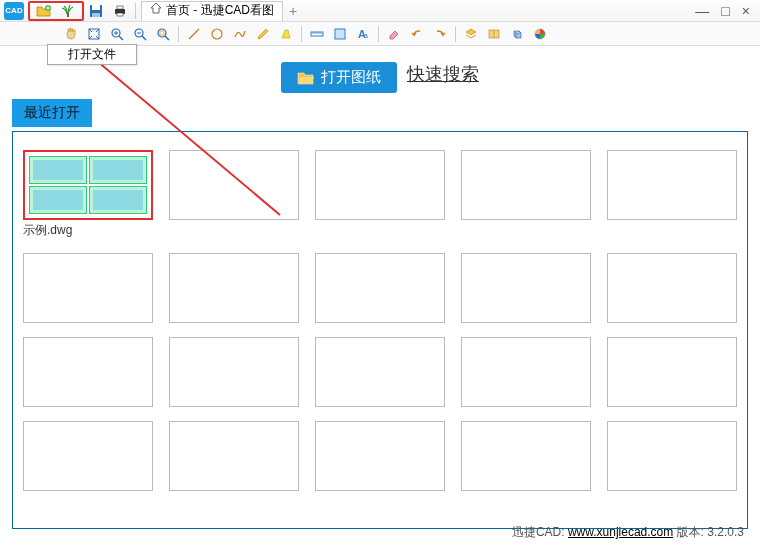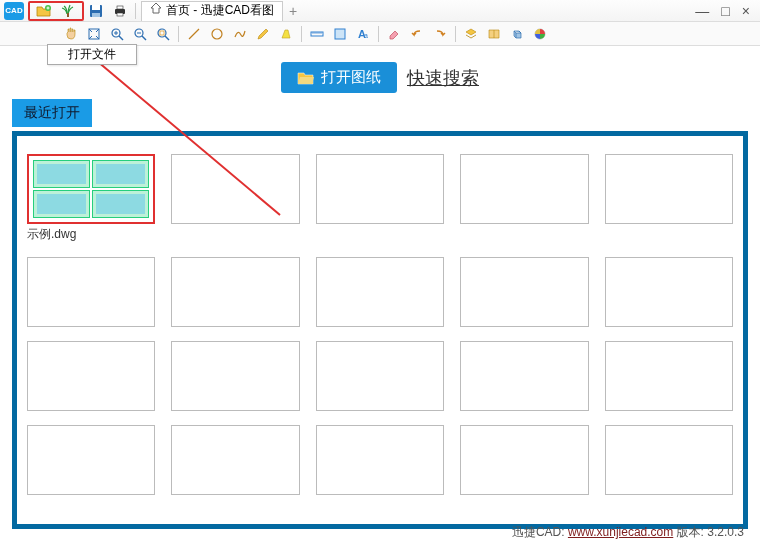--- a/index.html
+++ b/index.html
@@ -14,37 +14,37 @@
 .tab-plus { width: 20px; height: 20px; display: flex; align-items: center; justify-content: center; font-size: 14px; color: #888; cursor: pointer; }
 .win-controls { margin-left: auto; display: flex; gap: 12px; padding-right: 10px; color: #555; font-size: 14px; }
 .win-controls span { cursor: pointer; }
 
 .toolbar2 { height: 24px; display: flex; align-items: center; border-bottom: 1px solid #ddd; background: #fafafa; padding-left: 60px; gap: 1px; }
 .tb2-btn { width: 22px; height: 20px; display: flex; align-items: center; justify-content: center; cursor: pointer; }
 .sep { width: 1px; height: 16px; background: #ccc; margin: 0 3px; }
 
 .tooltip { position: absolute; left: 47px; top: 44px; background: #fff; border: 1px solid #aaa; padding: 1px 20px; font-size: 12px; z-index: 10; box-shadow: 1px 1px 2px rgba(0,0,0,0.1); }
 
-.action-row { display: flex; align-items: center; justify-content: center; gap: 10px; padding: 16px 0 10px; }
+.action-row { display: flex; align-items: flex-start; justify-content: center; gap: 10px; padding: 16px 0 10px; }
 .open-btn { background: #1a8fd8; color: #fff; border: none; padding: 6px 16px; font-size: 15px; border-radius: 3px; display: flex; align-items: center; gap: 6px; cursor: pointer; }
 .checkbox-wrap { display: flex; align-items: center; gap: 4px; font-size: 14px; }
 .checkbox-wrap label { text-decoration: underline; cursor: pointer; }
 .quick-search { text-decoration: underline; font-size: 18px; cursor: pointer; color: #333; }
 
 .section-label { background: #1a9be6; color: #0f172a; padding: 5px 12px; font-size: 14px; display: inline-block; margin-left: 12px; margin-top: -8px; }
 
-.content-area { border: 5px solid #0369a1; margin: 4px 12px 0; height: 398px; padding: 18px 10px 10px; overflow: hidden; }
+.content-area { border: 1px solid #0369a1; margin: 4px 12px 0; height: 398px; padding: 18px 10px 10px; overflow: hidden; }
 .grid { display: grid; grid-template-columns: repeat(5, 1fr); gap: 14px 16px; }
 .cell { display: flex; flex-direction: column; }
 .thumb { border: 1px solid #bbb; height: 70px; background: #fff; position: relative; }
 .thumb.filled { border: 2px solid #e03030; background: #fff; position: relative; overflow: hidden; }
 .fname { font-size: 12px; margin-top: 2px; color: #333; }
 
 .footer { position: absolute; bottom: 6px; right: 16px; font-size: 12px; color: #555; }
-.footer a { color: #7f1d1d; text-decoration: underline; }
+.footer a { color: #000000; text-decoration: underline; }
 
 .arrow-svg { position: absolute; left: 85px; top: 50px; pointer-events: none; z-index: 5; }
 
 .cad-mini { position: absolute; inset: 4px; display: grid; grid-template-columns: 1fr 1fr; grid-template-rows: 1fr 1fr; gap: 2px; }
 .cad-mini div { background: rgba(38,207,125,0.3); border: 1px solid #26cf7d; position: relative; }
 .cad-mini div::before { content: ''; position: absolute; inset: 3px; background: rgba(0,150,255,0.25); }
 </style>
 </head>
 <body>
 

